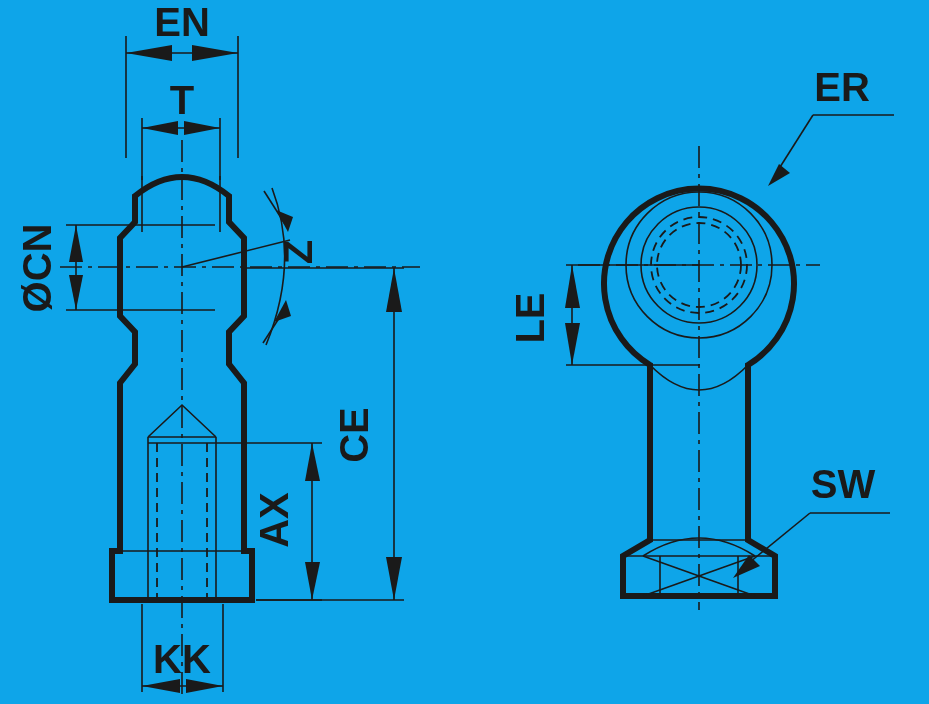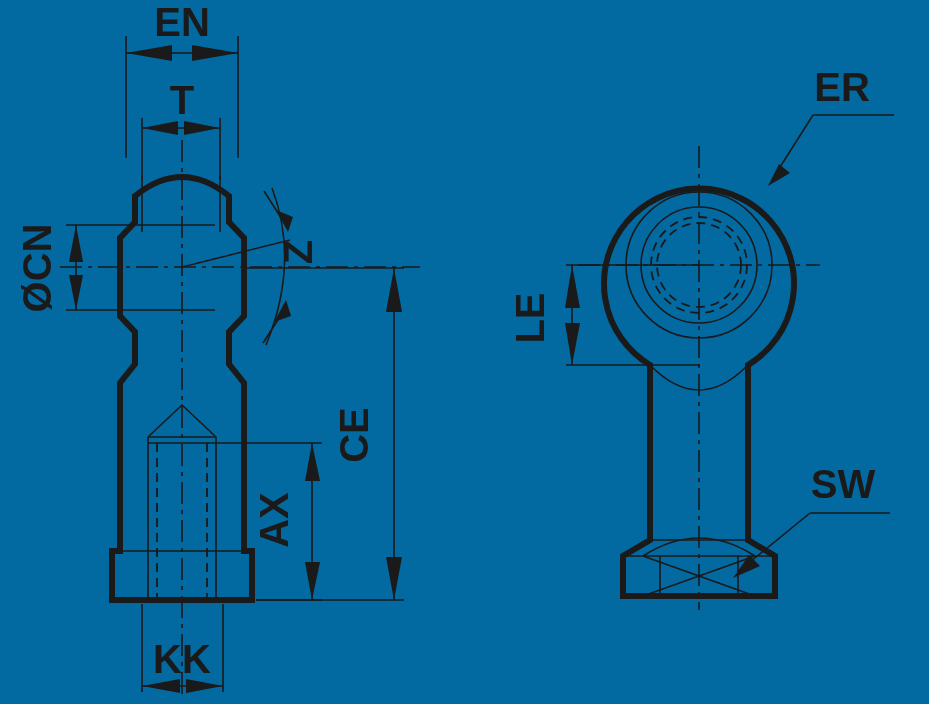--- a/index.html
+++ b/index.html
@@ -10,21 +10,21 @@
   body {
     width: 929px;
     height: 704px;
     font-family: "Liberation Sans", sans-serif;
     overflow: hidden;
   }
   #drawing-root {
     position: relative;
     width: 929px;
     height: 704px;
-    background: #0369a1;
+    background: #0ea5e9;
   }
   svg#technical-drawing {
     display: block;
     width: 929px;
     height: 704px;
   }
   .outline {
     fill: none;
     stroke: #1a1a1a;
     stroke-width: 6;

